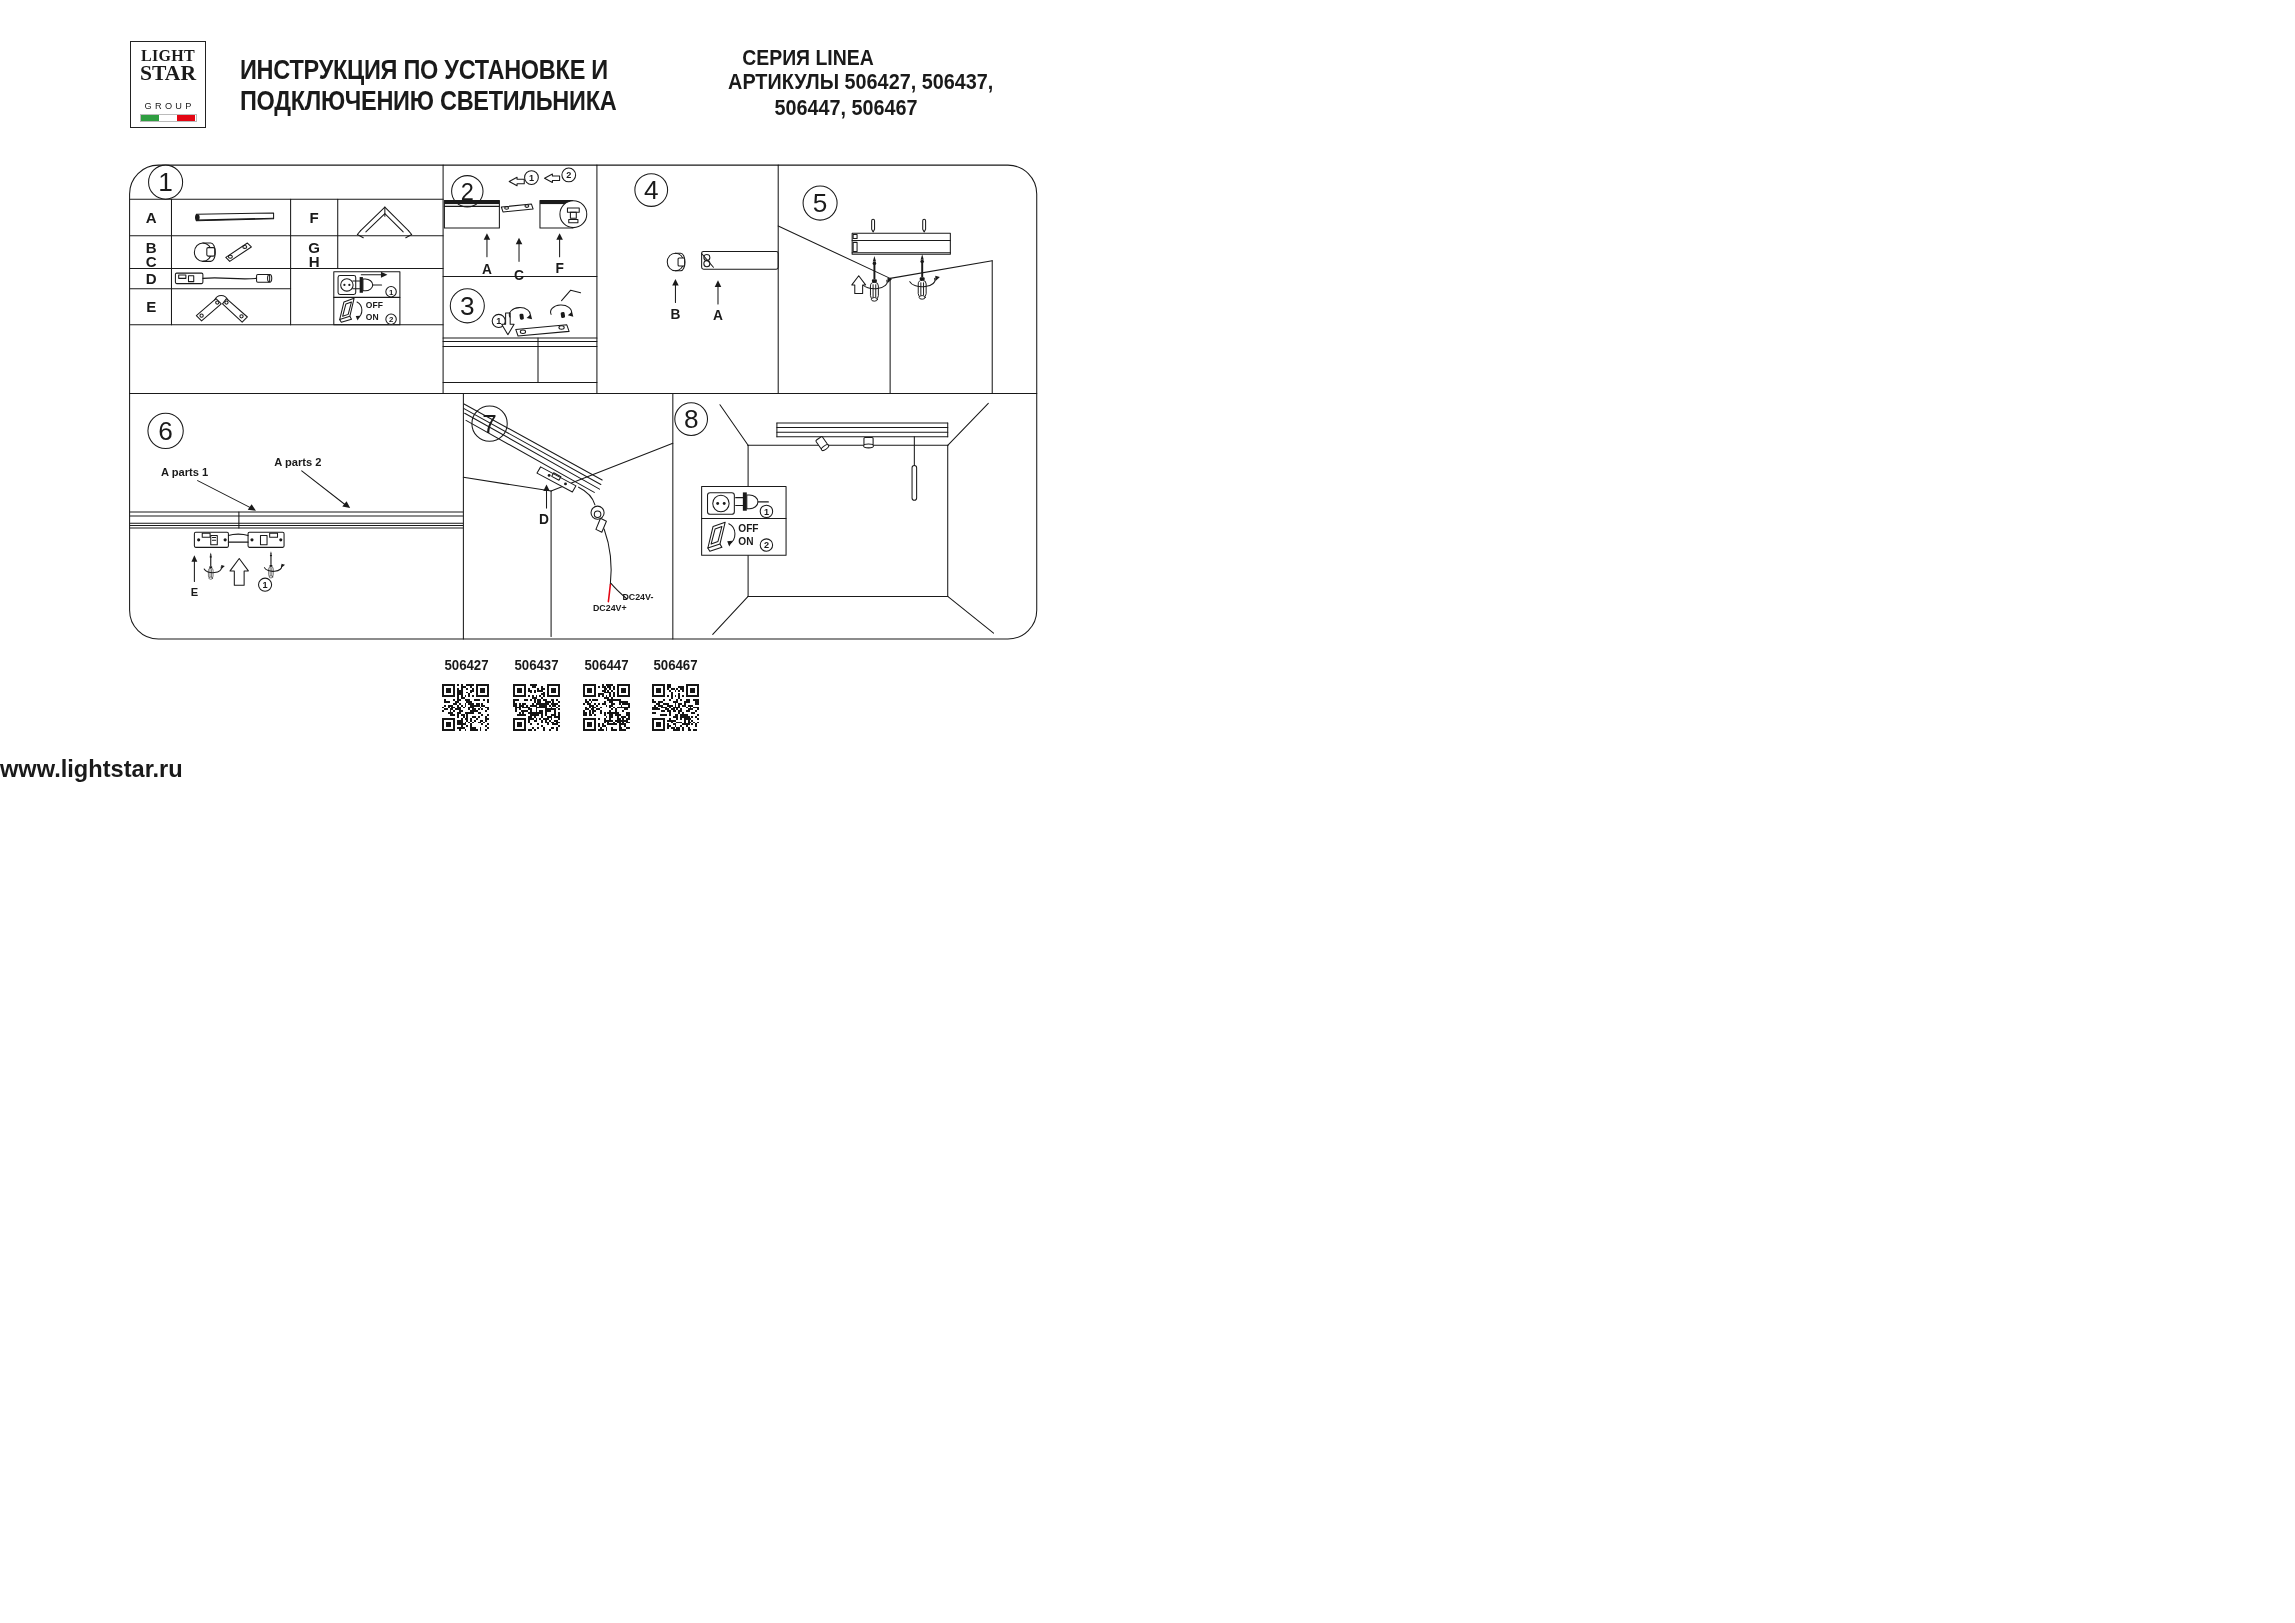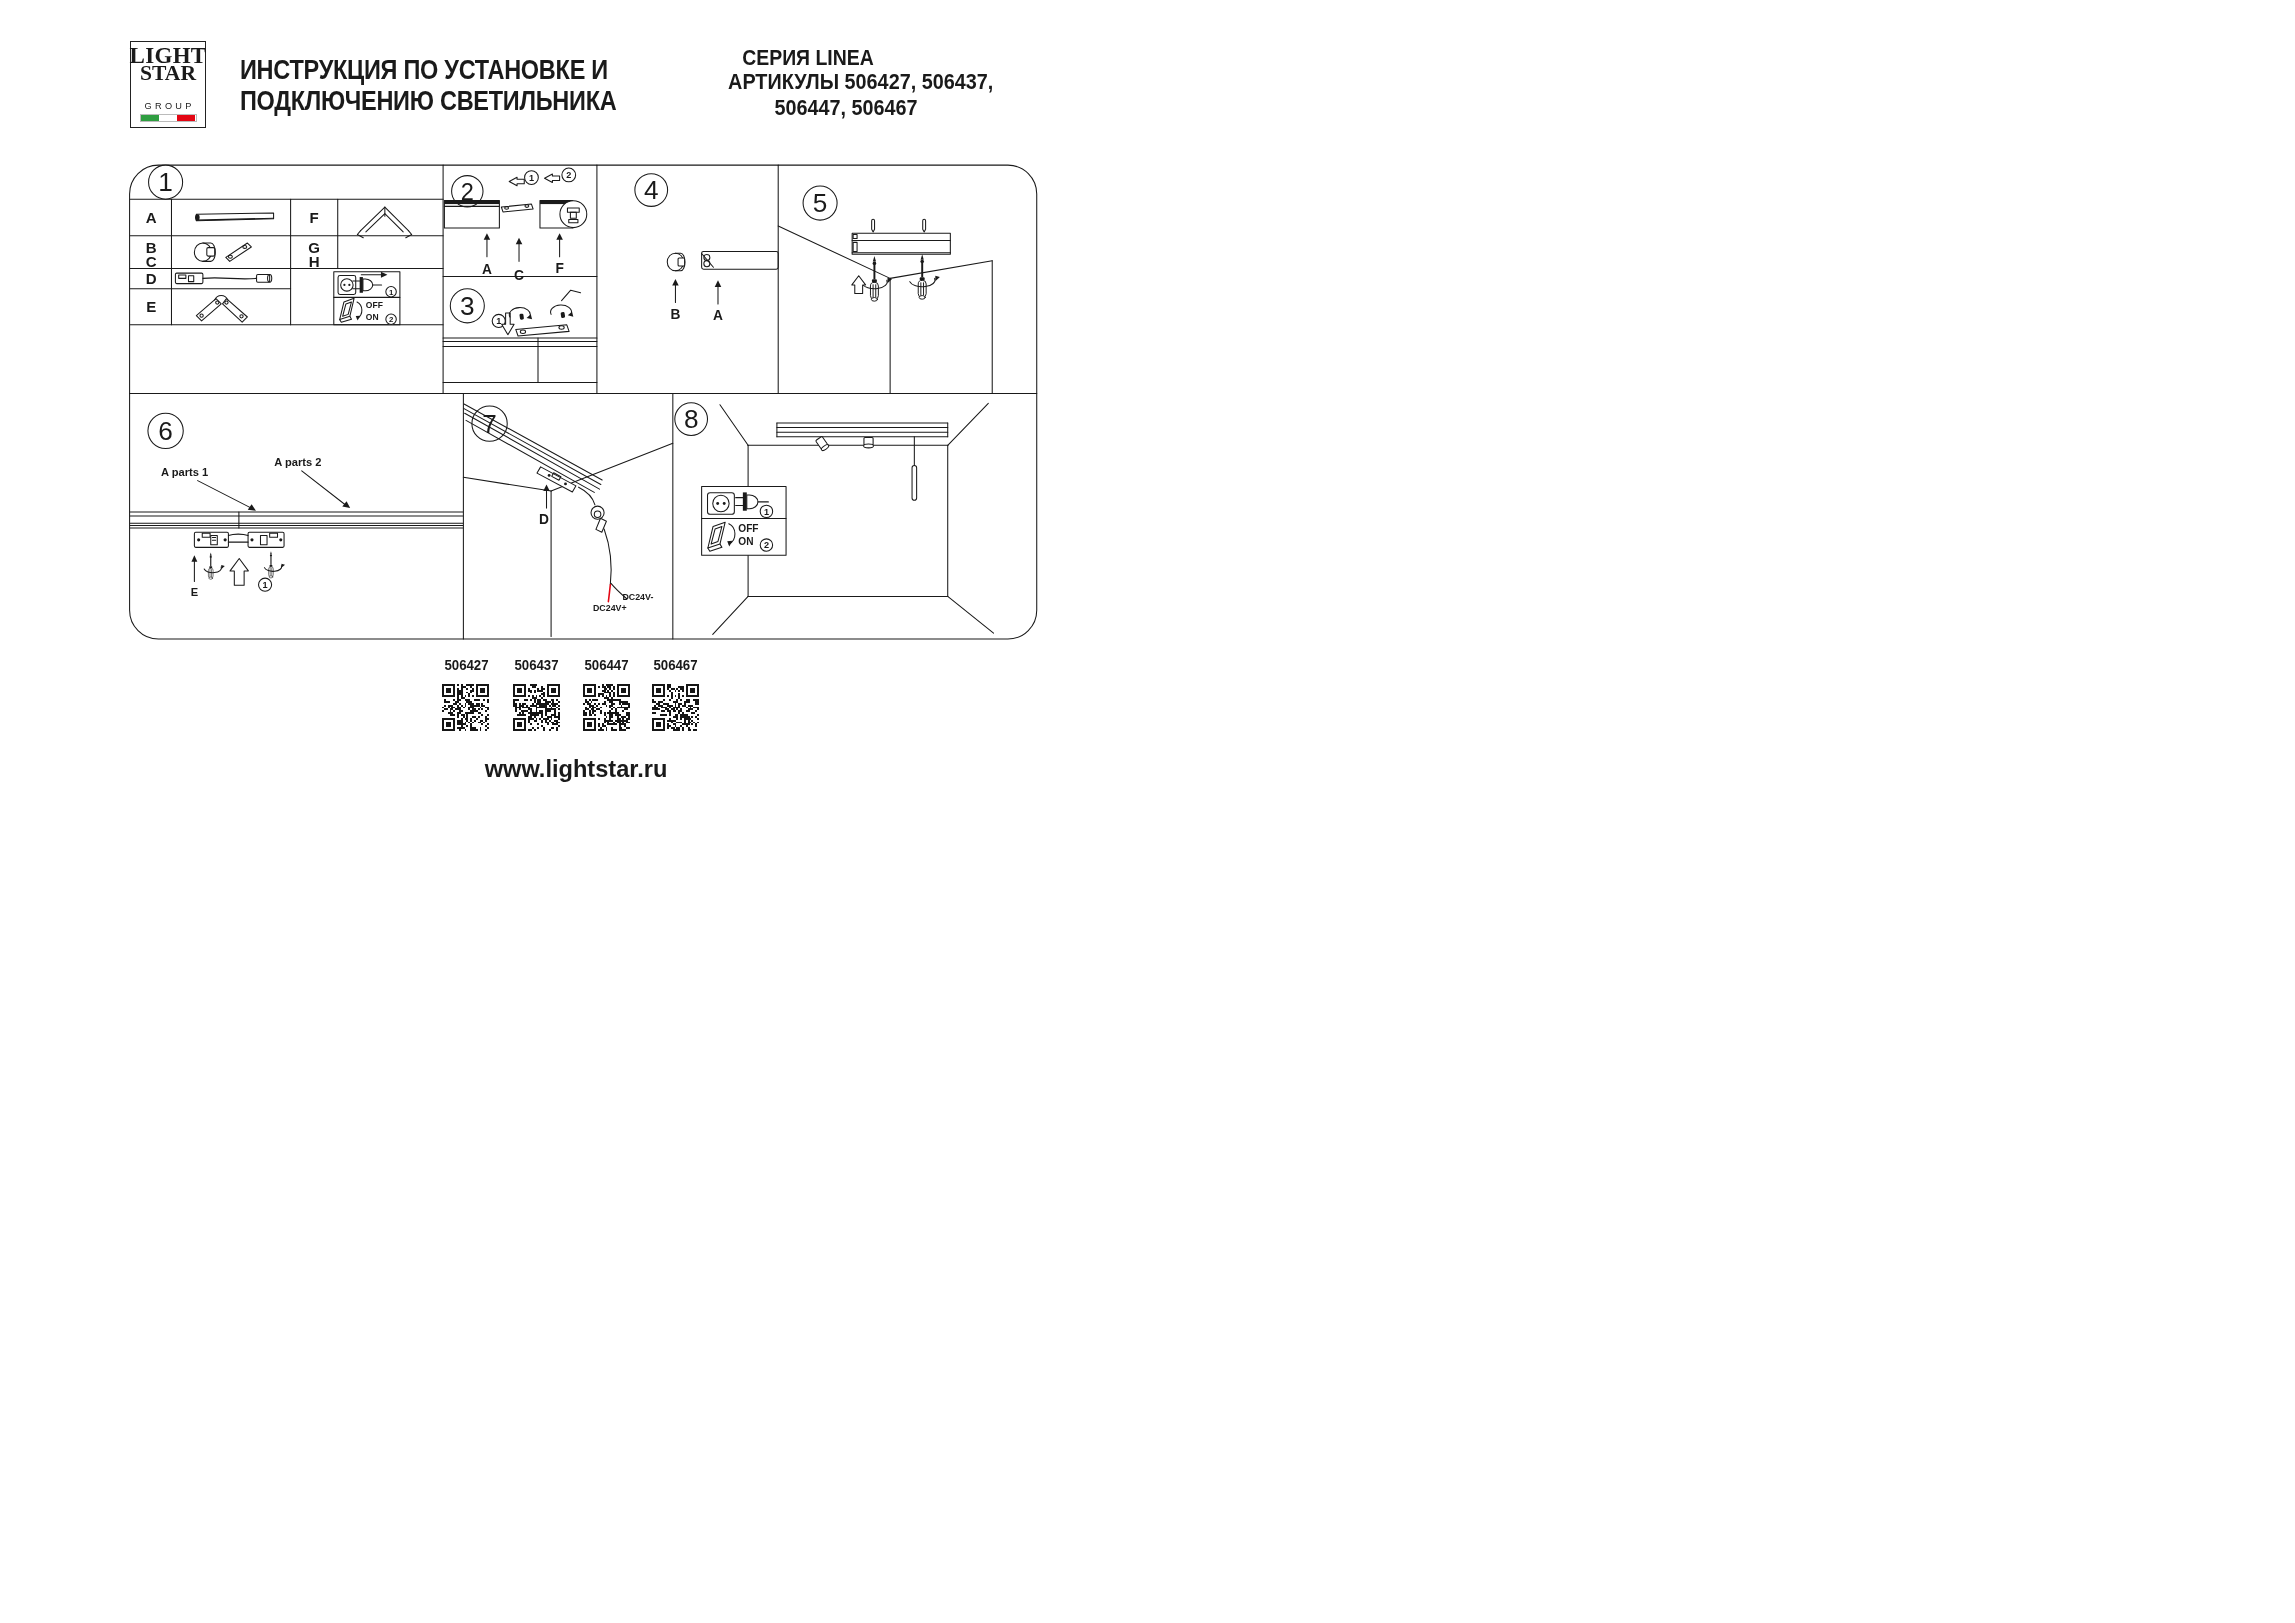--- a/index.html
+++ b/index.html
@@ -3,21 +3,21 @@
 <meta charset="utf-8">
 <style>
   html,body{margin:0;padding:0;background:#fff;}
   body{width:1148px;height:812px;position:relative;overflow:hidden;
        font-family:"Liberation Sans",sans-serif;color:#1a1a1a;}
   .abs{position:absolute;}
   
   .logo-box{left:130px;top:41px;width:76px;height:87px;border:1.3px solid #222;
             display:flex;flex-direction:column;align-items:center;justify-content:flex-end;
             padding-bottom:6.5px;box-sizing:border-box;}
-  .logo-light{font-family:"Liberation Serif",serif;font-weight:bold;font-size:23px;line-height:17px;letter-spacing:0.3px;}
+  .logo-light{font-family:"Liberation Serif",serif;font-weight:bold;font-size:16px;line-height:17px;letter-spacing:0.3px;}
   .logo-star{font-family:Liberation Serif, serif;font-weight:bold;font-size:21.6px;line-height:19.6px;}
   .logo-group{font-size:9.2px;letter-spacing:3.3px;margin-top:18px;text-indent:3.3px;}
   .flag{width:55px;height:5.2px;margin-top:3.9px;display:flex;outline:0.7px solid #bbb;}
   .flag span{flex:1;height:100%;display:block;}
   
   .title{left:240px;top:55px;font-size:27px;font-weight:bold;line-height:31px;
          letter-spacing:-0.3px;transform:scaleX(.87);transform-origin:left top;white-space:nowrap;}
   .series{left:677px;top:45px;width:262px;text-align:center;font-size:21.6px;font-weight:bold;
           transform:scaleX(.9);transform-origin:center top;white-space:nowrap;}
   .articles{left:715px;top:69px;width:262px;text-align:center;font-size:22px;font-weight:bold;
@@ -35,21 +35,21 @@
   .xsnum{font-size:12px;font-weight:bold;text-anchor:middle;}
   .onoff{font-size:15.5px;font-weight:bold;}
   .onoff-s{font-size:13px;font-weight:bold;}
   .parts{font-size:17px;font-weight:bold;text-anchor:middle;}
   .dc{font-size:13.5px;font-weight:bold;}
   
   .qr-label{width:59px;text-align:center;font-size:14.4px;font-weight:bold;transform:scaleX(.92);white-space:nowrap;}
   .qr{width:47px;height:47px;}
   .qr svg{width:100%;height:100%;}
   .qr rect{fill:#161616;}
-  .site{left:0;top:756px;width:1152px;text-align:center;font-size:23.6px;font-weight:bold;}
+  .site{left:0;top:756px;width:1152px;text-align:left;font-size:23.6px;font-weight:bold;}
 </style>
 </head>
 <body>
 
 <div class="abs logo-box">
   <div class="logo-light">LIGHT</div>
   <div class="logo-star">STAR</div>
   <div class="logo-group">GROUP</div>
   <div class="flag">
     <span style="background:#2f9e41"></span>

